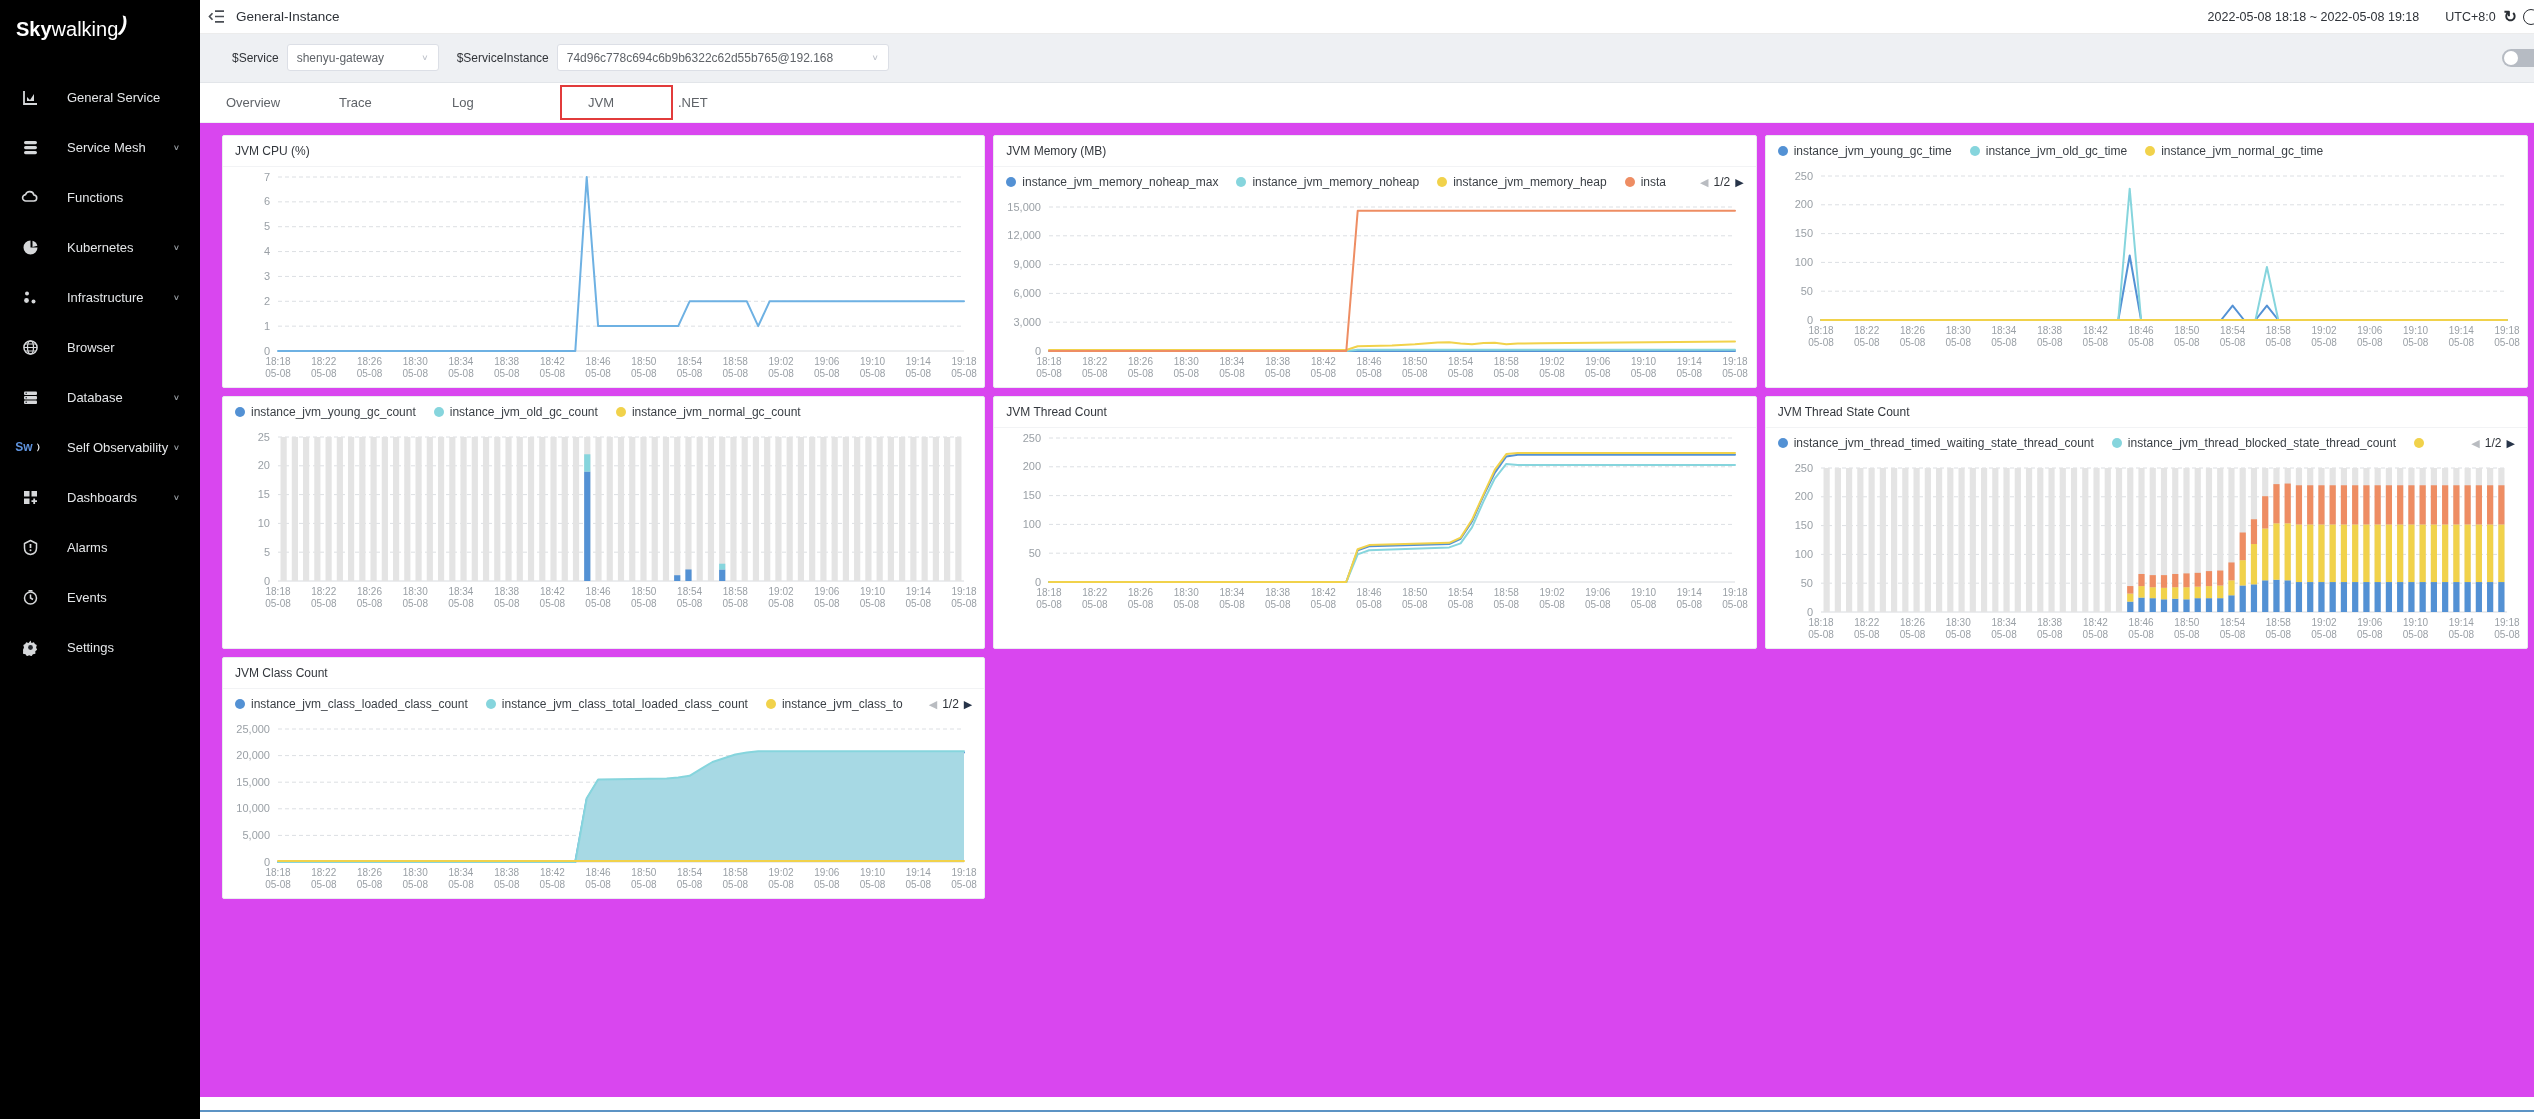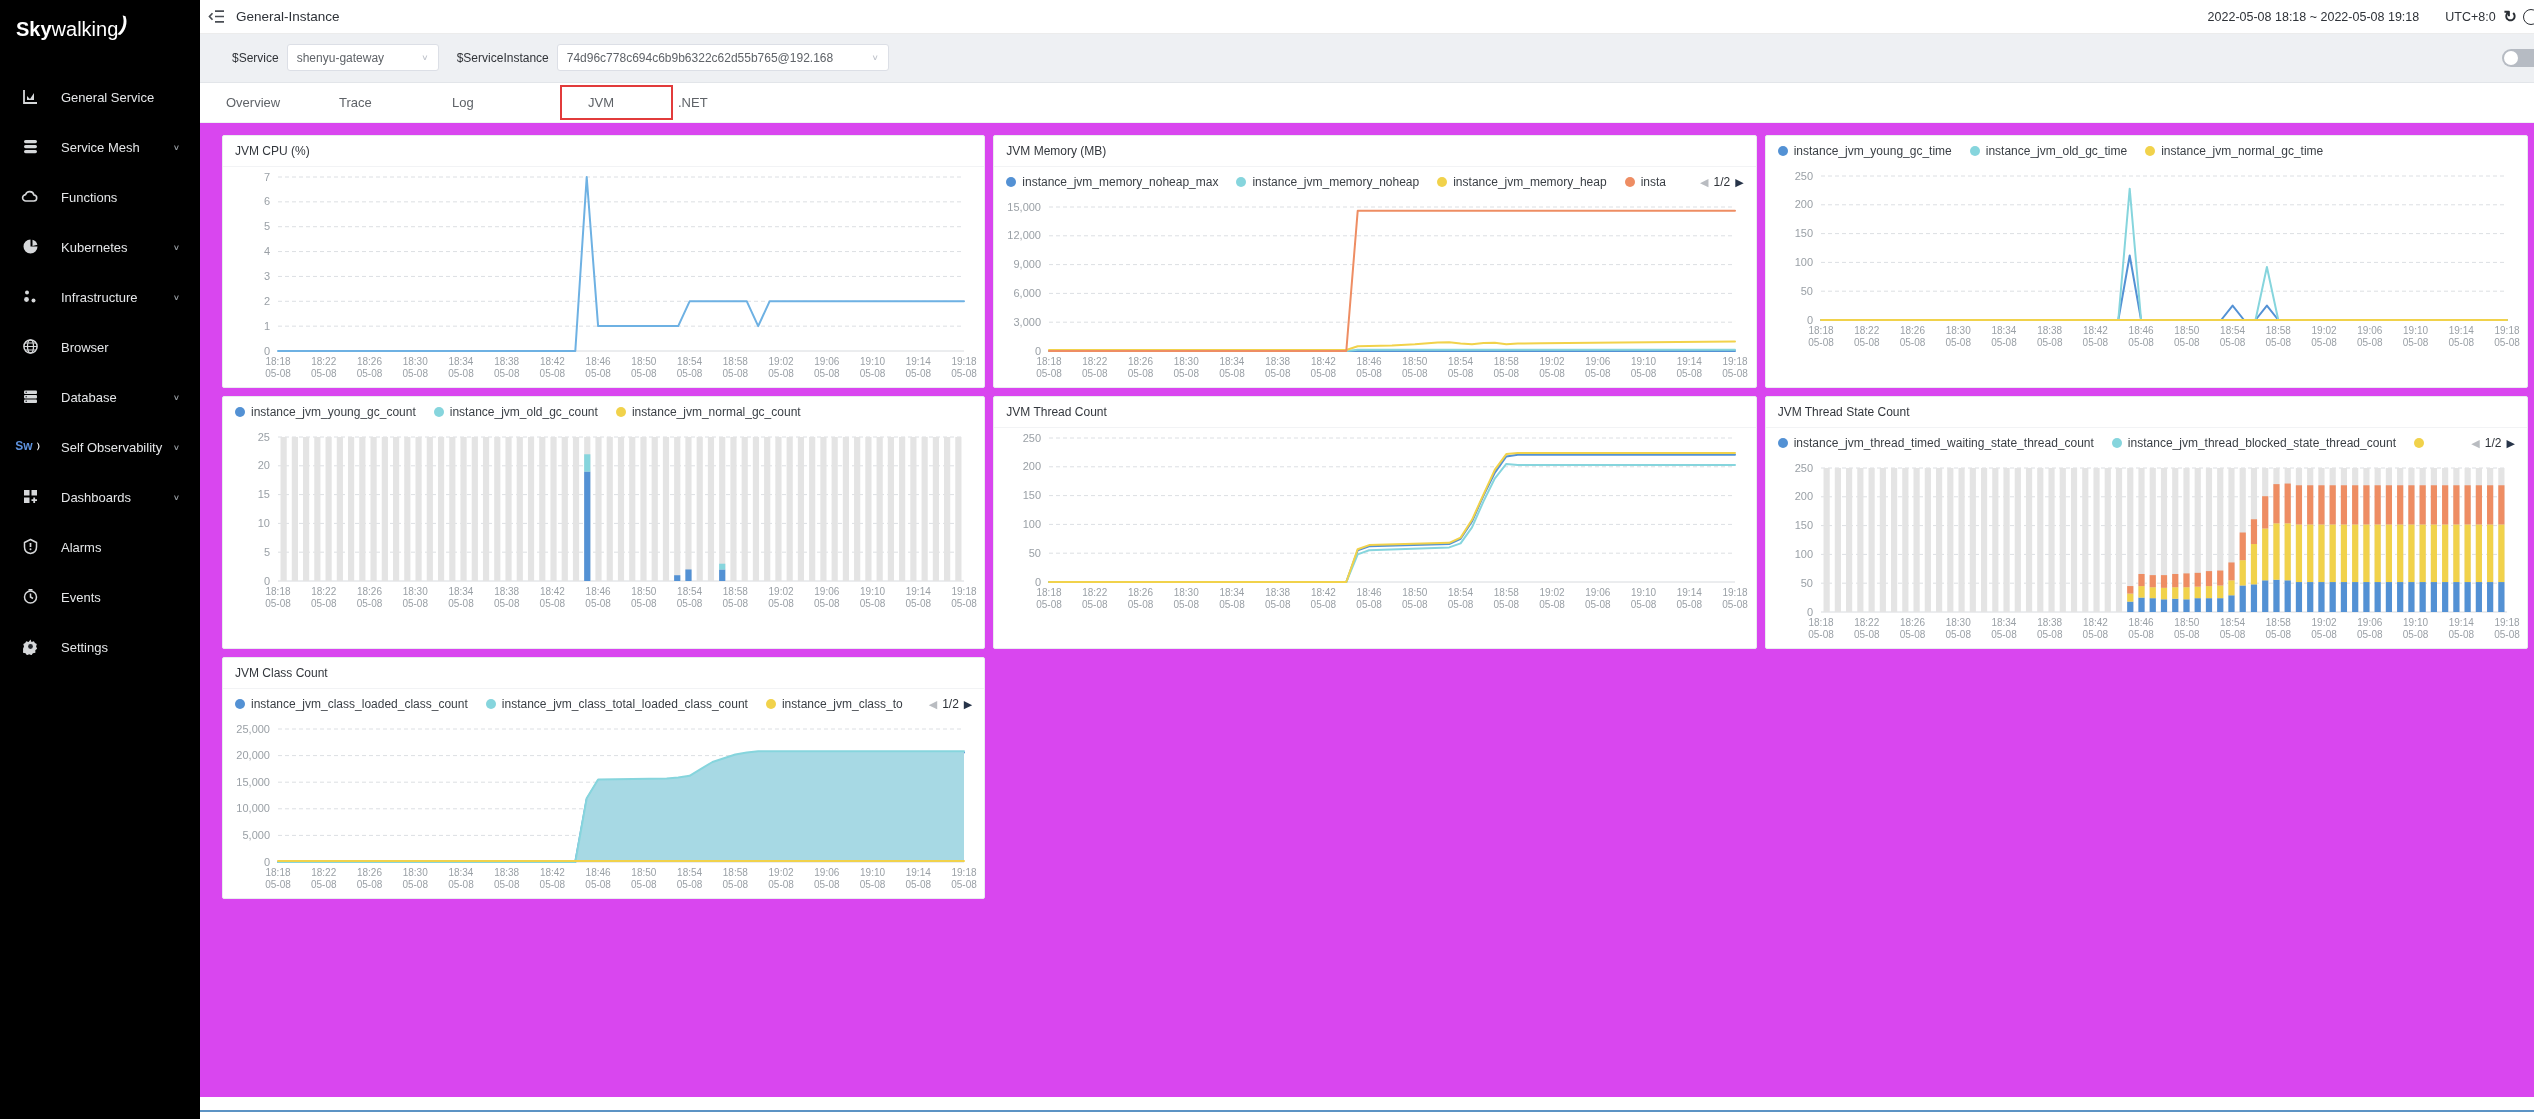--- a/index.html
+++ b/index.html
@@ -7,21 +7,21 @@
        font-family:"Liberation Sans",sans-serif;-webkit-font-smoothing:antialiased}
   
   .sidebar{position:absolute;left:0;top:0;width:200px;height:1119px;background:#000000;z-index:5}
   .logo{height:58px;display:flex;align-items:center;padding-left:16px;color:#fff;font-size:20px}
   .logo .sky{font-weight:700}
   .logo .walking{font-weight:400}
   .logo .swoosh{font-weight:700;display:inline-block;transform:rotate(16deg) translateY(-5px);margin-left:1px;font-size:21px}
   .menu{margin-top:14px}
   .menu-item{height:50px;display:flex;align-items:center;padding-left:21px;position:relative;
              color:#e4e6e8;font-size:13px;cursor:pointer}
-  .mi-icon{width:18px;height:18px;margin-right:22px;flex:0 0 18px;display:flex;justify-content:center}
+  .mi-icon{width:18px;height:18px;margin-right:28px;flex:0 0 18px;display:flex;align-items:center;justify-content:center}
   .mi-icon svg{display:block}
   .chev{position:absolute;right:20px;color:#9aa0a6;font-size:10px;transform:scaleY(.8)}
   .sw-badge{font-size:12px;font-weight:700;color:#5f93de}
   
   .topbar{position:absolute;left:200px;top:0;width:2334px;height:33px;background:#fff;
           border-bottom:1px solid #ececec;display:flex;align-items:center;z-index:4;overflow:hidden}
   .collapse-icon{margin-left:8px;margin-right:10px;display:flex;align-items:center}
   .page-title{font-size:13.5px;color:#2e3238}
   .topbar-right{margin-left:auto;display:flex;align-items:center;margin-right:4px}
   .time-range{font-size:12.5px;color:#2e3238;margin-right:26px}

